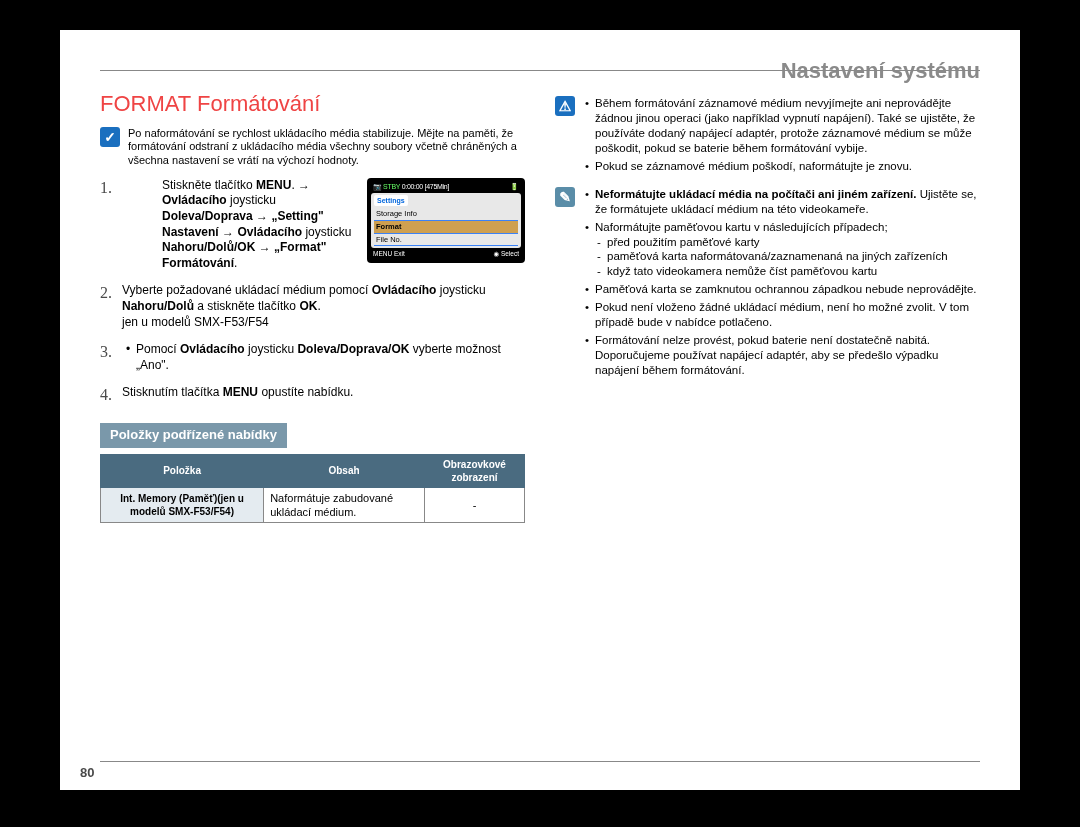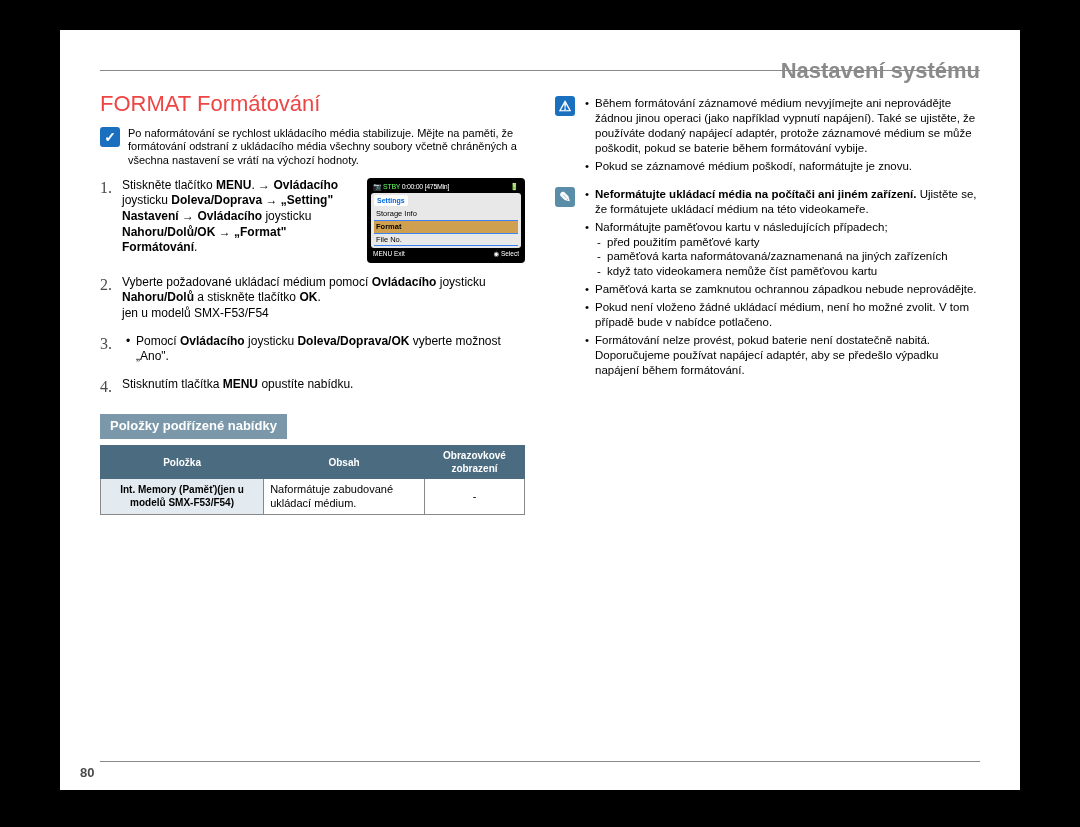--- a/index.html
+++ b/index.html
@@ -99,21 +99,21 @@
     content: counter(step) ".";
     position: absolute;
     left: 0;
     top: 0;
     font-size: 16px;
     color: #4a4a4a;
     font-family: Georgia, serif;
   }
   .step-body { font-size: 12px; }
   .step-body .bold { font-weight: bold; }
-  .step-row { display: flex; gap: 10px; align-items: flex-start; }
+  .step-row { display: flex; gap: 10px; align-items: flex-start; margin-left: 40px; }
   .lcd {
     background: #000;
     border-radius: 4px;
     padding: 4px;
     width: 150px;
     flex: 0 0 150px;
     color: #fff;
     font-size: 8px;
   }
   .lcd-top {

